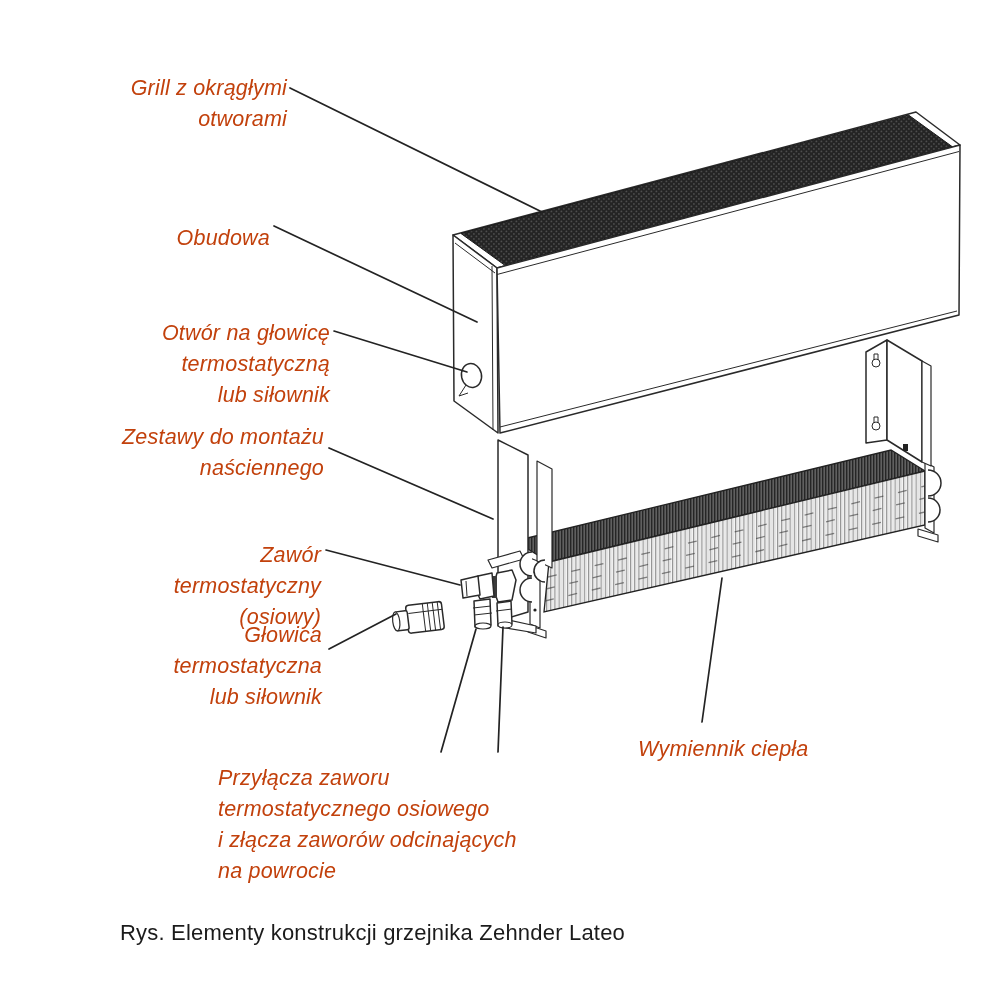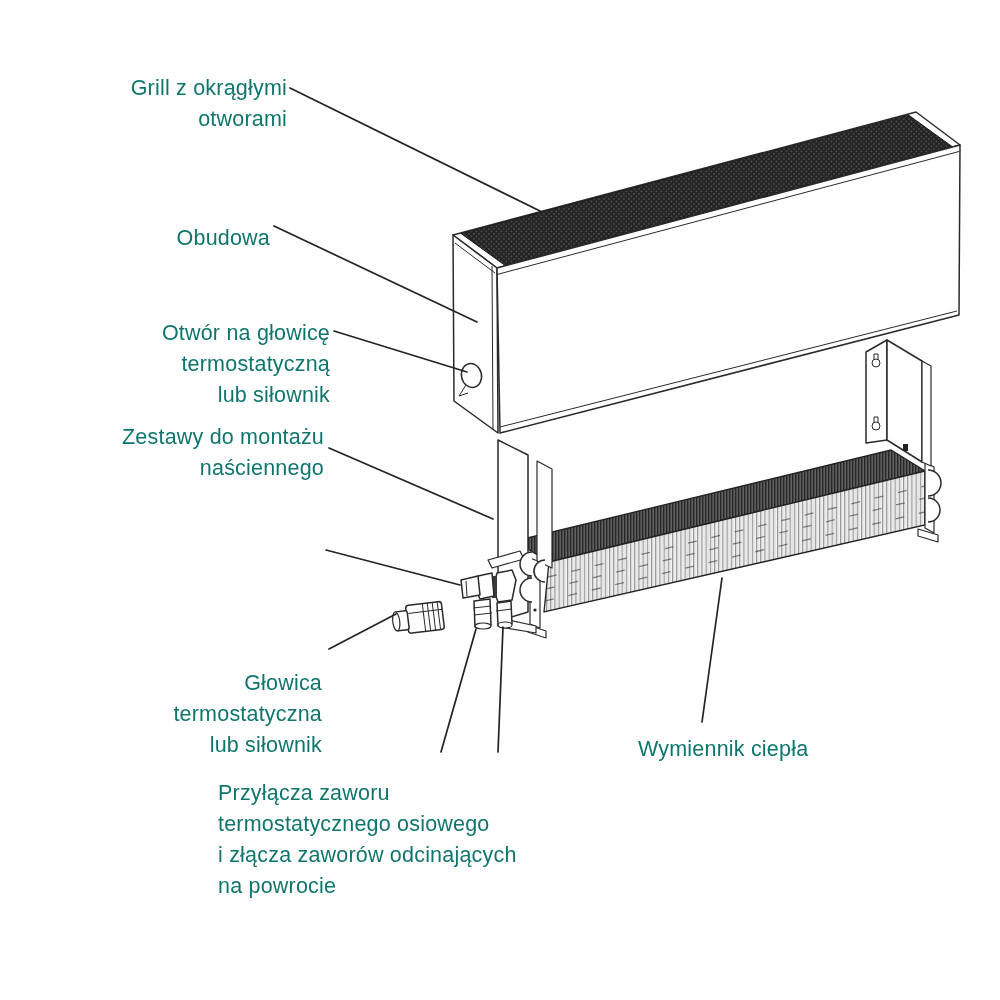--- a/index.html
+++ b/index.html
@@ -1,20 +1,20 @@
 <!DOCTYPE html>
 <html><head>
 <meta charset="utf-8">
 <style>
   html,body{margin:0;padding:0;background:#ffffff;}
   .canvas{position:relative;width:1000px;height:1000px;background:#ffffff;overflow:hidden;
           font-family:"Liberation Sans",sans-serif;}
   .art{position:absolute;left:0;top:0;}
-  .label{position:absolute;font-size:21.5px;line-height:31px;color:#0f766e;
-         white-space:pre-line;letter-spacing:0.2px;}
+  .label{position:absolute;font-size:21.5px;line-height:31px;color:#c2410c;
+         white-space:pre-line;letter-spacing:0.2px;font-style:italic;}
   .label.r{text-align:right;}
   .caption{position:absolute;font-size:22px;color:#1b1b1b;letter-spacing:0.2px;}
   svg .thin{fill:none;stroke:#2a2a2a;stroke-width:1;stroke-linejoin:round;}
   svg .wh{fill:#ffffff;stroke:#2a2a2a;stroke-width:1.5;stroke-linejoin:round;}
   svg .wh2{fill:#ffffff;stroke:#2a2a2a;stroke-width:1.2;stroke-linejoin:round;}
   svg .leader{fill:none;stroke:#232323;stroke-width:1.7;stroke-linecap:round;}
 </style>
 </head>
 <body>
 
@@ -144,22 +144,26 @@
   </svg>
 
   <div class="label r" style="right:713px;top:73px;">Grill z okrągłymi
 otworami</div>
   <div class="label r" style="right:730px;top:211px;margin-top:12px;">Obudowa</div>
   <div class="label r" style="right:670px;top:318px;margin-left:8px;">Otwór na głowicę
 termostatyczną
 lub siłownik</div>
   <div class="label r" style="right:676px;top:422px;">Zestawy do montażu
 naściennego</div>
-  <div class="label r" style="right:678px;top:668px;">Głowica
+  <div class="label r" style="right:679px;top:540px;">Zawór
+termostatyczny
+(osiowy)</div>
+  <div class="label r" style="right:678px;top:620px;">Głowica
 termostatyczna
 lub siłownik</div>
-  <div class="label" style="left:218px;top:763px;margin-top:15px;">Przyłącza zaworu
+  <div class="label" style="left:218px;top:763px;">Przyłącza zaworu
 termostatycznego osiowego
 i złącza zaworów odcinających
 na powrocie</div>
   <div class="label" style="left:638px;top:734px;">Wymiennik ciepła</div>
 
+  <div class="caption" style="left:120px;top:920px;">Rys. Elementy konstrukcji grzejnika Zehnder Lateo</div>
 </div>
 
 </body></html>

